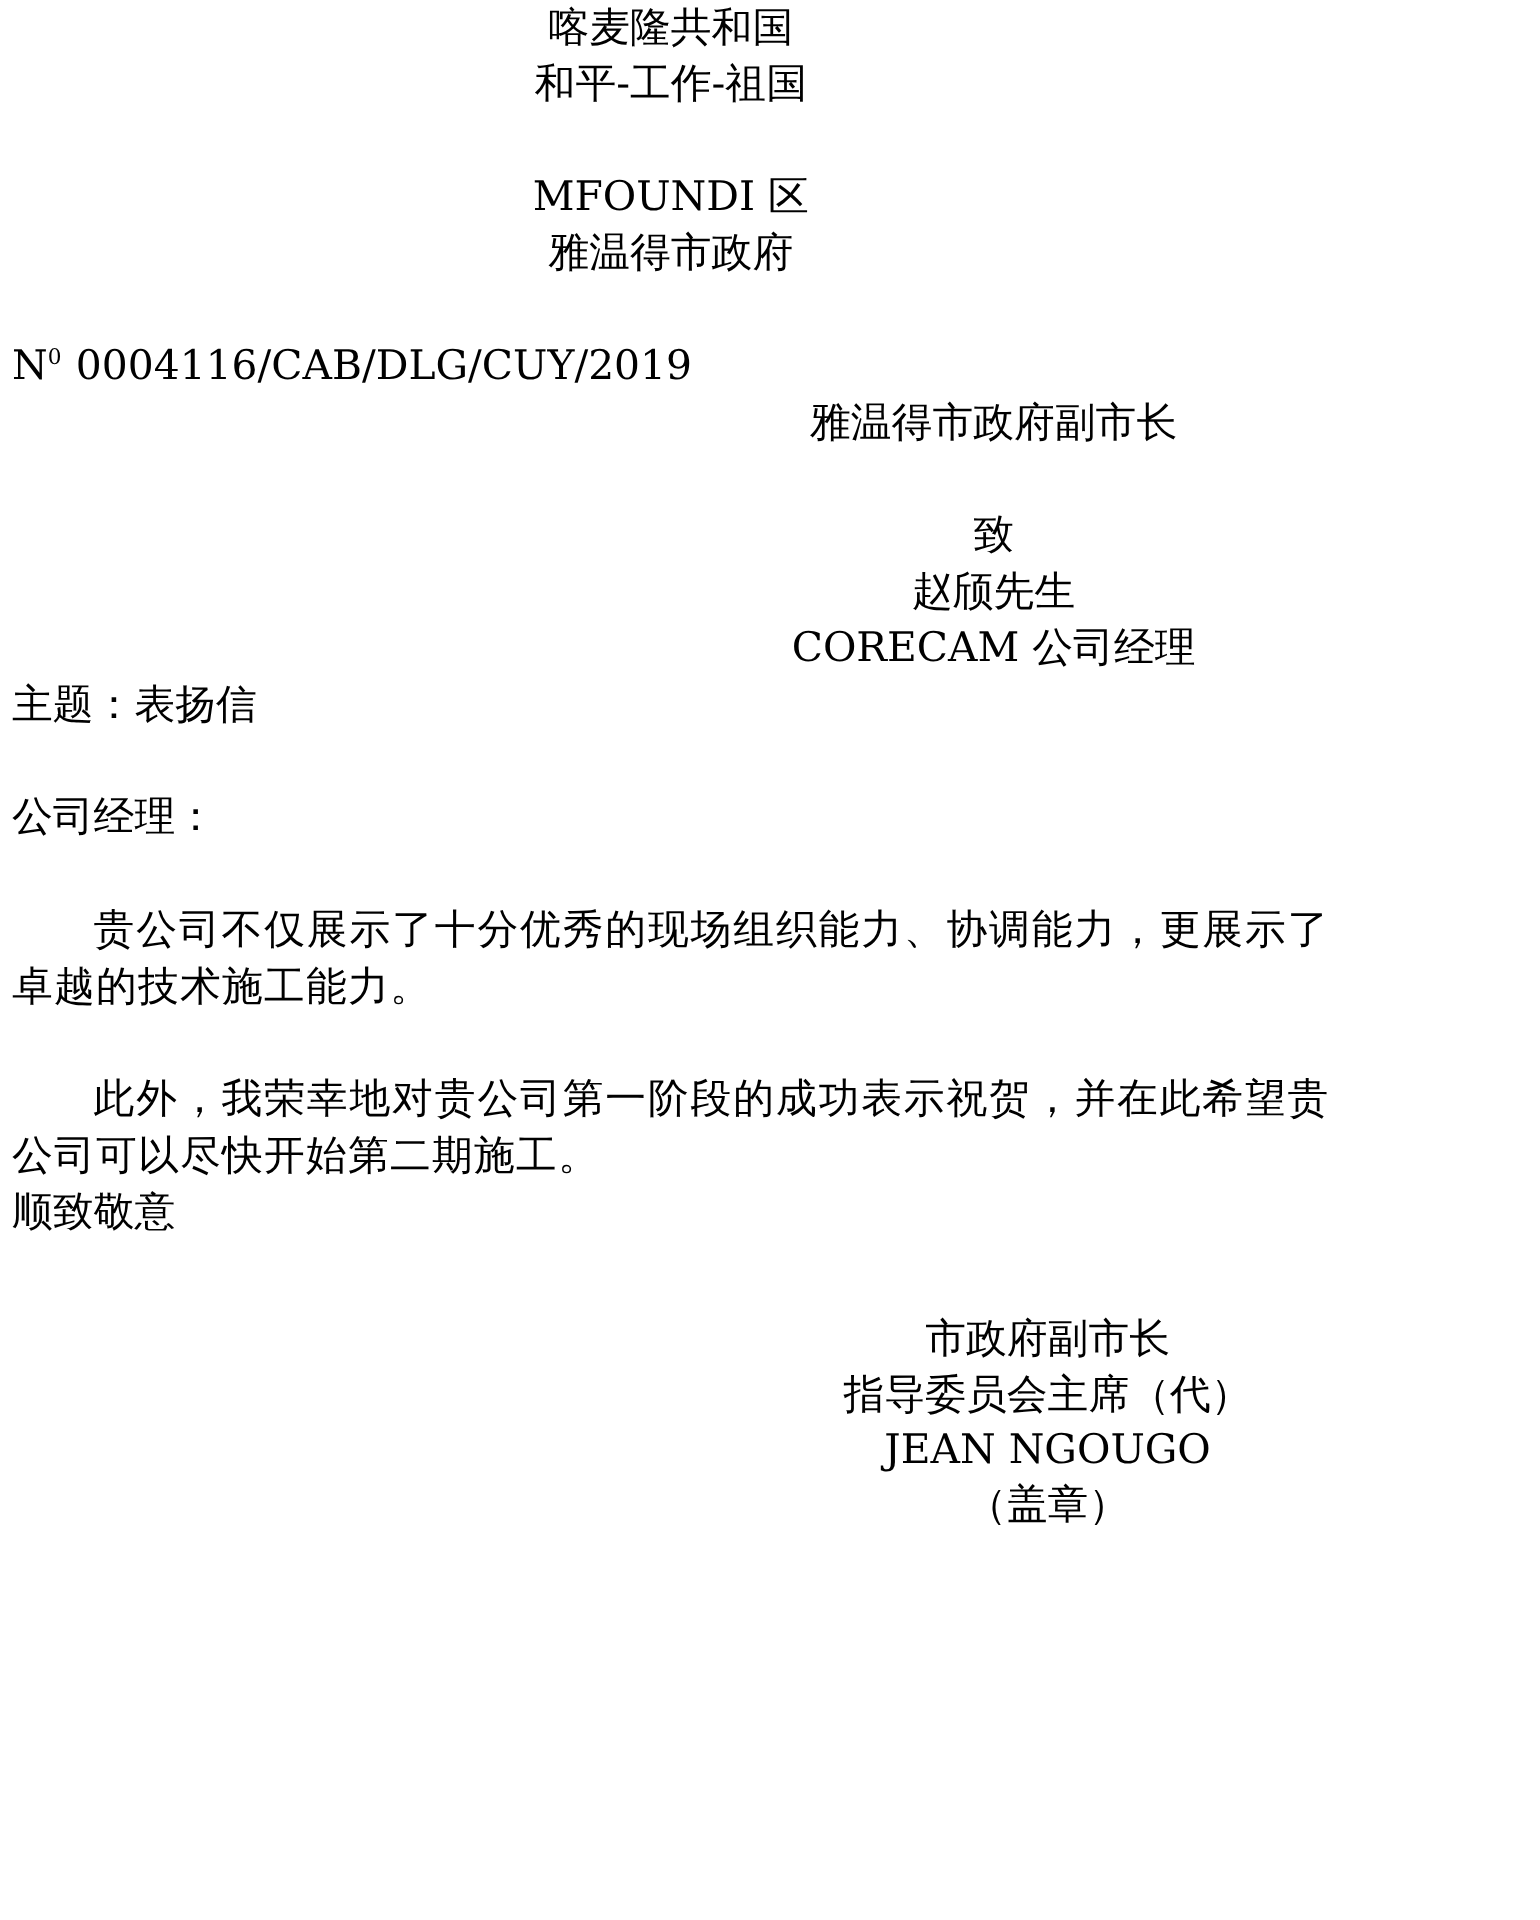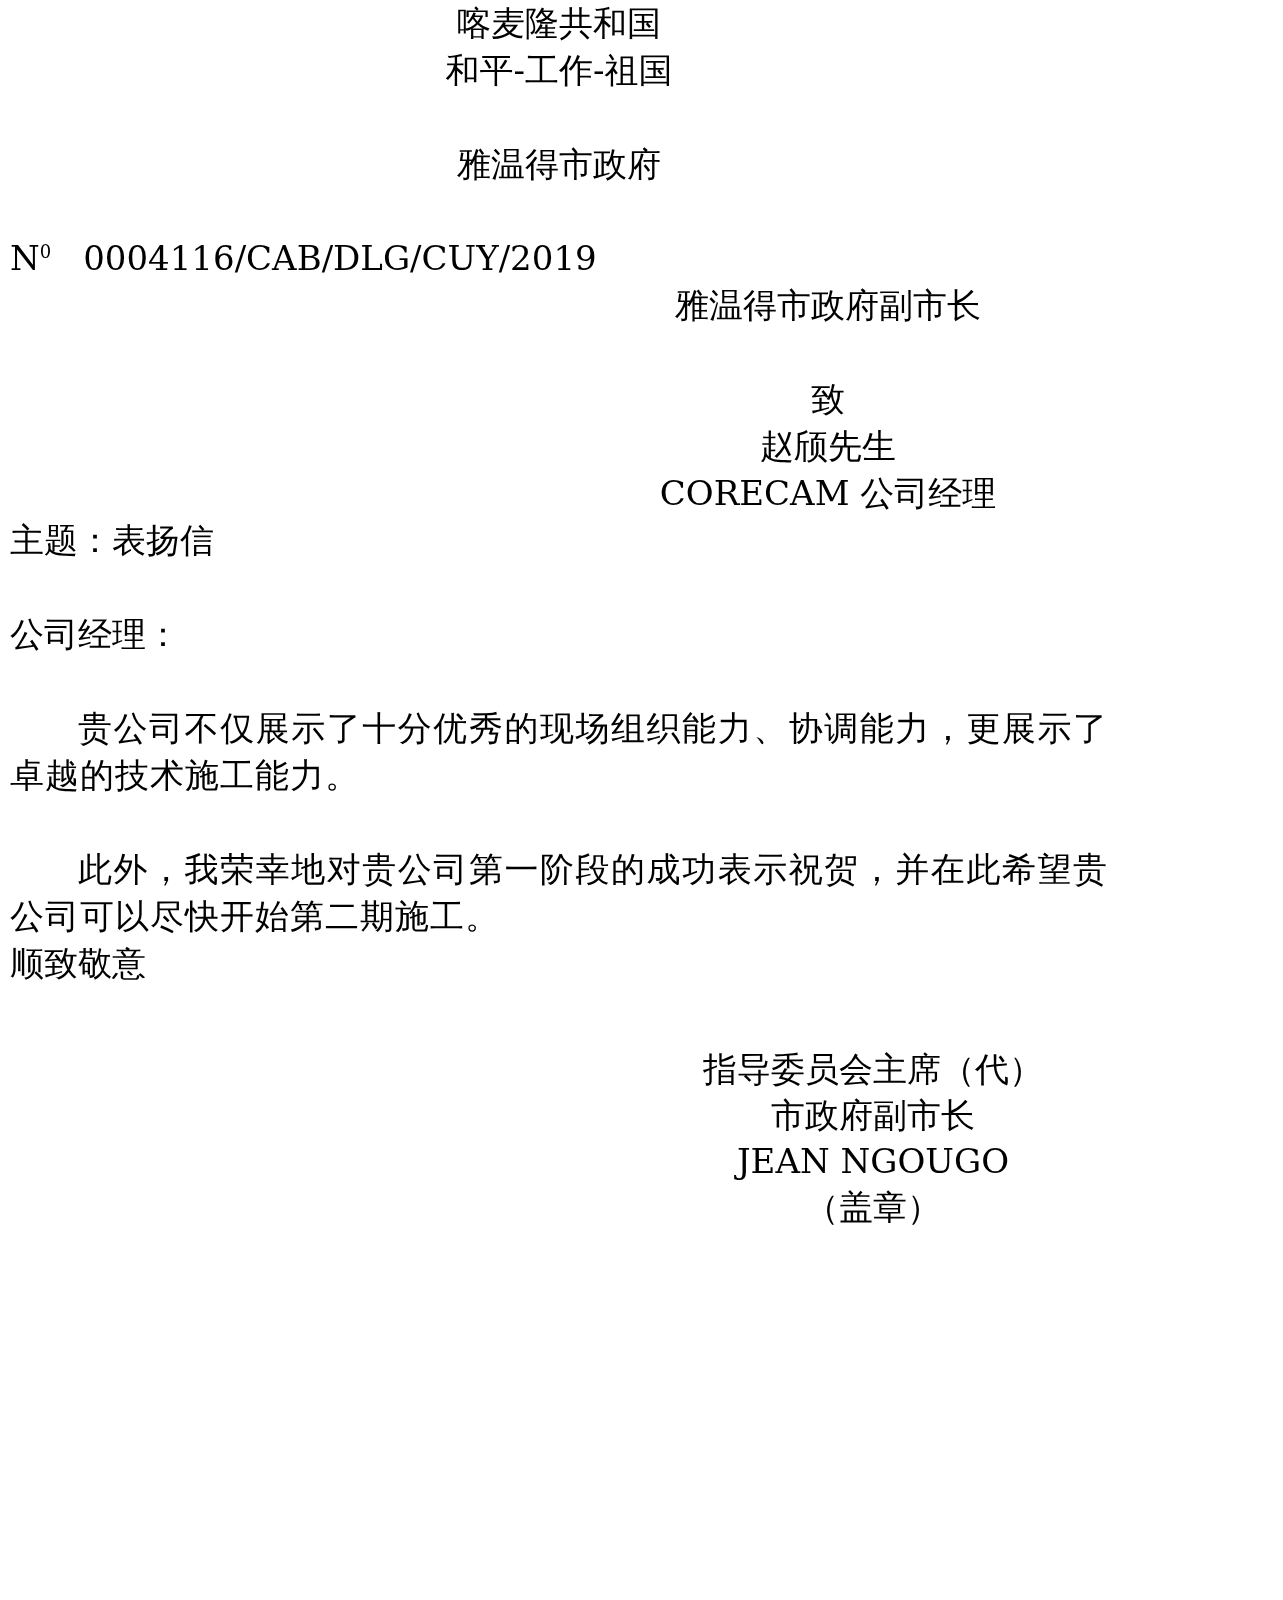--- a/index.html
+++ b/index.html
@@ -37,41 +37,42 @@
   .para {
     text-align: justify;
     text-indent: 68px;
     letter-spacing: 1px;
   }
   .ref-line sup {
     font-size: 18px;
     line-height: 0;
     vertical-align: super;
   }
-  .ref-num { margin-left: 32px; }
+  .ref-num { margin-left: 12px; }
   .sig-block {
     width: 470px;
     margin-left: auto;
     margin-right: 0;
     margin-top: 59px;
     text-align: center;
     line-height: 46px;
   }
 </style>
 </head>
 <body>
 
 <div class="page">
 
   <div class="center">
     <div>喀麦隆共和国</div>
     <div>和平-工作-祖国</div>
   </div>
 
   <div class="center mt1">
+    <div>MFOUNDI 区</div>
     <div>雅温得市政府</div>
   </div>
 
   <div class="ref-line mt1">
     <span>N</span><sup>0</sup><span class="ref-num">0004116/CAB/DLG/CUY/2019</span>
   </div>
 
   <div class="right-block bold">雅温得市政府副市长</div>
 
   <div class="right-block bold mt1">
@@ -85,19 +86,19 @@
   <div class="bold mt1">公司经理：</div>
 
 
   <p class="para mt1">贵公司不仅展示了十分优秀的现场组织能力、协调能力，更展示了卓越的技术施工能力。</p>
 
   <p class="para mt1">此外，我荣幸地对贵公司第一阶段的成功表示祝贺，并在此希望贵公司可以尽快开始第二期施工。</p>
 
   <div class="mt2">顺致敬意</div>
 
   <div class="sig-block">
+    <div>市政府副市长</div>
     <div>指导委员会主席（代）</div>
-    <div>市政府副市长</div>
     <div>JEAN NGOUGO</div>
     <div>（盖章）</div>
   </div>
 
 </div>
 
 </body></html>

